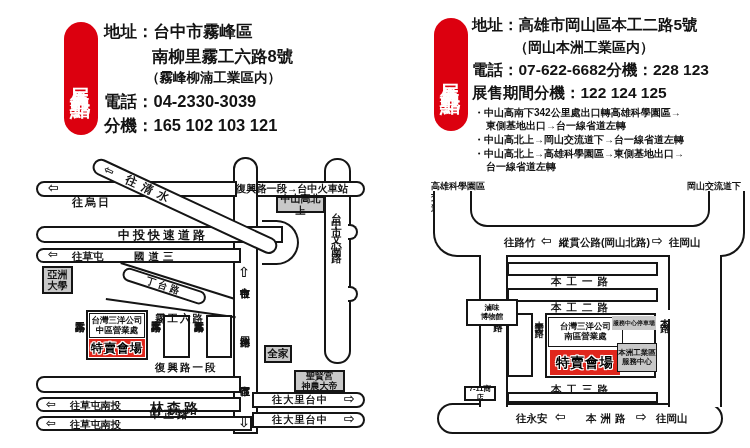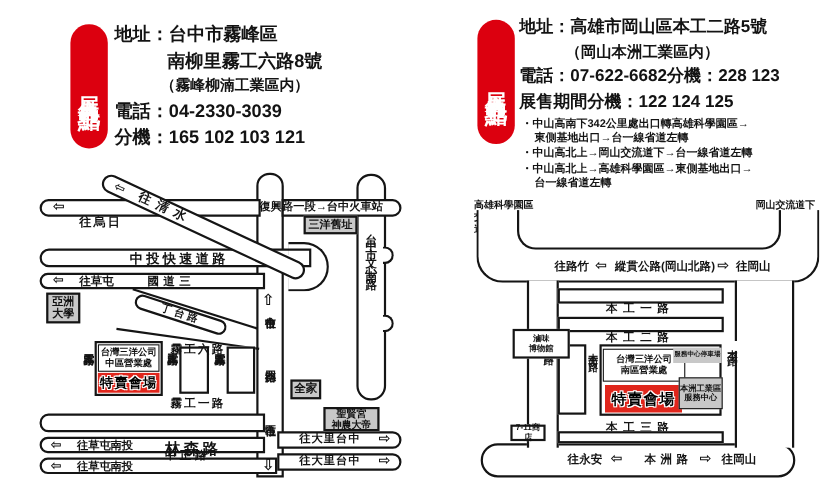--- a/index.html
+++ b/index.html
@@ -58,21 +58,21 @@
     <span class="lbl" style="position:static;font-size:9.5px;letter-spacing:3px;">丁台路</span>
   </div>
   <div class="m road" style="left:36px;top:376px;width:205px;height:17px;border-radius:8px 0 0 8px;"></div>
   <div class="m road" style="left:36px;top:397px;width:205px;height:15px;border-radius:8px 0 0 8px;"></div>
   <div class="m road" style="left:36px;top:416px;width:216px;height:15px;border-radius:8px 0 0 8px;"></div>
   <div class="m road" style="left:252px;top:392px;width:113px;height:16px;border-radius:0 8px 8px 0;"></div>
   <div class="m road" style="left:252px;top:412px;width:113px;height:16px;border-radius:0 8px 8px 0;"></div>
 
   <div class="m bx gray pre" style="left:42px;top:266px;width:31px;height:28px;font-size:10px;">亞洲
 大學</div>
-  <div class="m bx gray" style="left:276px;top:196px;width:49px;height:17px;font-size:10px;">三洋舊址</div>
+  <div class="m bx gray" style="left:276px;top:196px;width:49px;height:17px;font-size:10px;">中山高北上</div>
   <div class="m bx" style="left:86px;top:310px;width:62px;height:50px;"></div>
   <div class="m bx" style="left:89px;top:313px;width:56px;height:25px;border-width:1.5px;flex-direction:column;font-size:8.5px;">
     <div>台灣三洋公司</div>
     <div>中區營業處</div>
   </div>
   <div class="m redbox" style="left:89px;top:339px;width:56px;height:18px;">
     <span class="saletxt" style="font-size:12px;letter-spacing:1px;">特賣會場</span>
   </div>
   <div class="m bx" style="left:163px;top:315px;width:27px;height:43px;"></div>
   <div class="m bx" style="left:206px;top:315px;width:26px;height:43px;"></div>
@@ -89,21 +89,21 @@
   <div class="m lbl" style="left:48px;top:248px;font-size:12px;">⇦</div>
   <div class="m lbl" style="left:72px;top:250px;font-size:10.5px;">往草屯</div>
   <div class="m lbl" style="left:134px;top:250px;font-size:10.5px;letter-spacing:4px;">國道三</div>
   <div class="m lbl" style="left:238px;top:264px;font-size:14px;">⇧</div>
   <div class="m lbl v" style="left:239px;top:280px;font-size:10px;">往台中市</div>
   <div class="m lbl v" style="left:239px;top:329px;font-size:10px;">四德路</div>
   <div class="m lbl v" style="left:239px;top:378px;font-size:10px;">往市區</div>
   <div class="m lbl" style="left:238px;top:414px;font-size:14px;">⇩</div>
   <div class="m lbl v" style="left:331px;top:203px;font-size:10.5px;letter-spacing:7px;">台中市文心南路</div>
   <div class="m lbl" style="left:155px;top:312px;font-size:10.5px;letter-spacing:2px;">霧工六路</div>
-  <div class="m lbl" style="left:155px;top:361px;font-size:10.5px;letter-spacing:2px;">霧工一路</div>
+  <div class="m lbl" style="left:155px;top:361px;font-size:10.5px;letter-spacing:2px;">復興路一段</div>
   <div class="m lbl v" style="left:74px;top:314px;font-size:10px;">霧工二路</div>
   <div class="m lbl v" style="left:150px;top:314px;font-size:10px;">霧工三路</div>
   <div class="m lbl v" style="left:193px;top:314px;font-size:10px;">霧工五路</div>
   <div class="m lbl" style="left:46px;top:398px;font-size:12px;">⇦</div>
   <div class="m lbl" style="left:70px;top:400px;font-size:10.2px;">往草屯南投</div>
   <div class="m lbl" style="left:150px;top:400px;font-size:14px;letter-spacing:3px;">林森路</div>
   <div class="m lbl" style="left:46px;top:417px;font-size:12px;">⇦</div>
   <div class="m lbl" style="left:70px;top:419px;font-size:10.2px;">往草屯南投</div>
   <div class="m lbl" style="left:150px;top:408px;font-size:10.5px;letter-spacing:3px;">中正路</div>
   <div class="m lbl" style="left:272px;top:394px;font-size:10.2px;letter-spacing:1px;">往大里台中</div>

